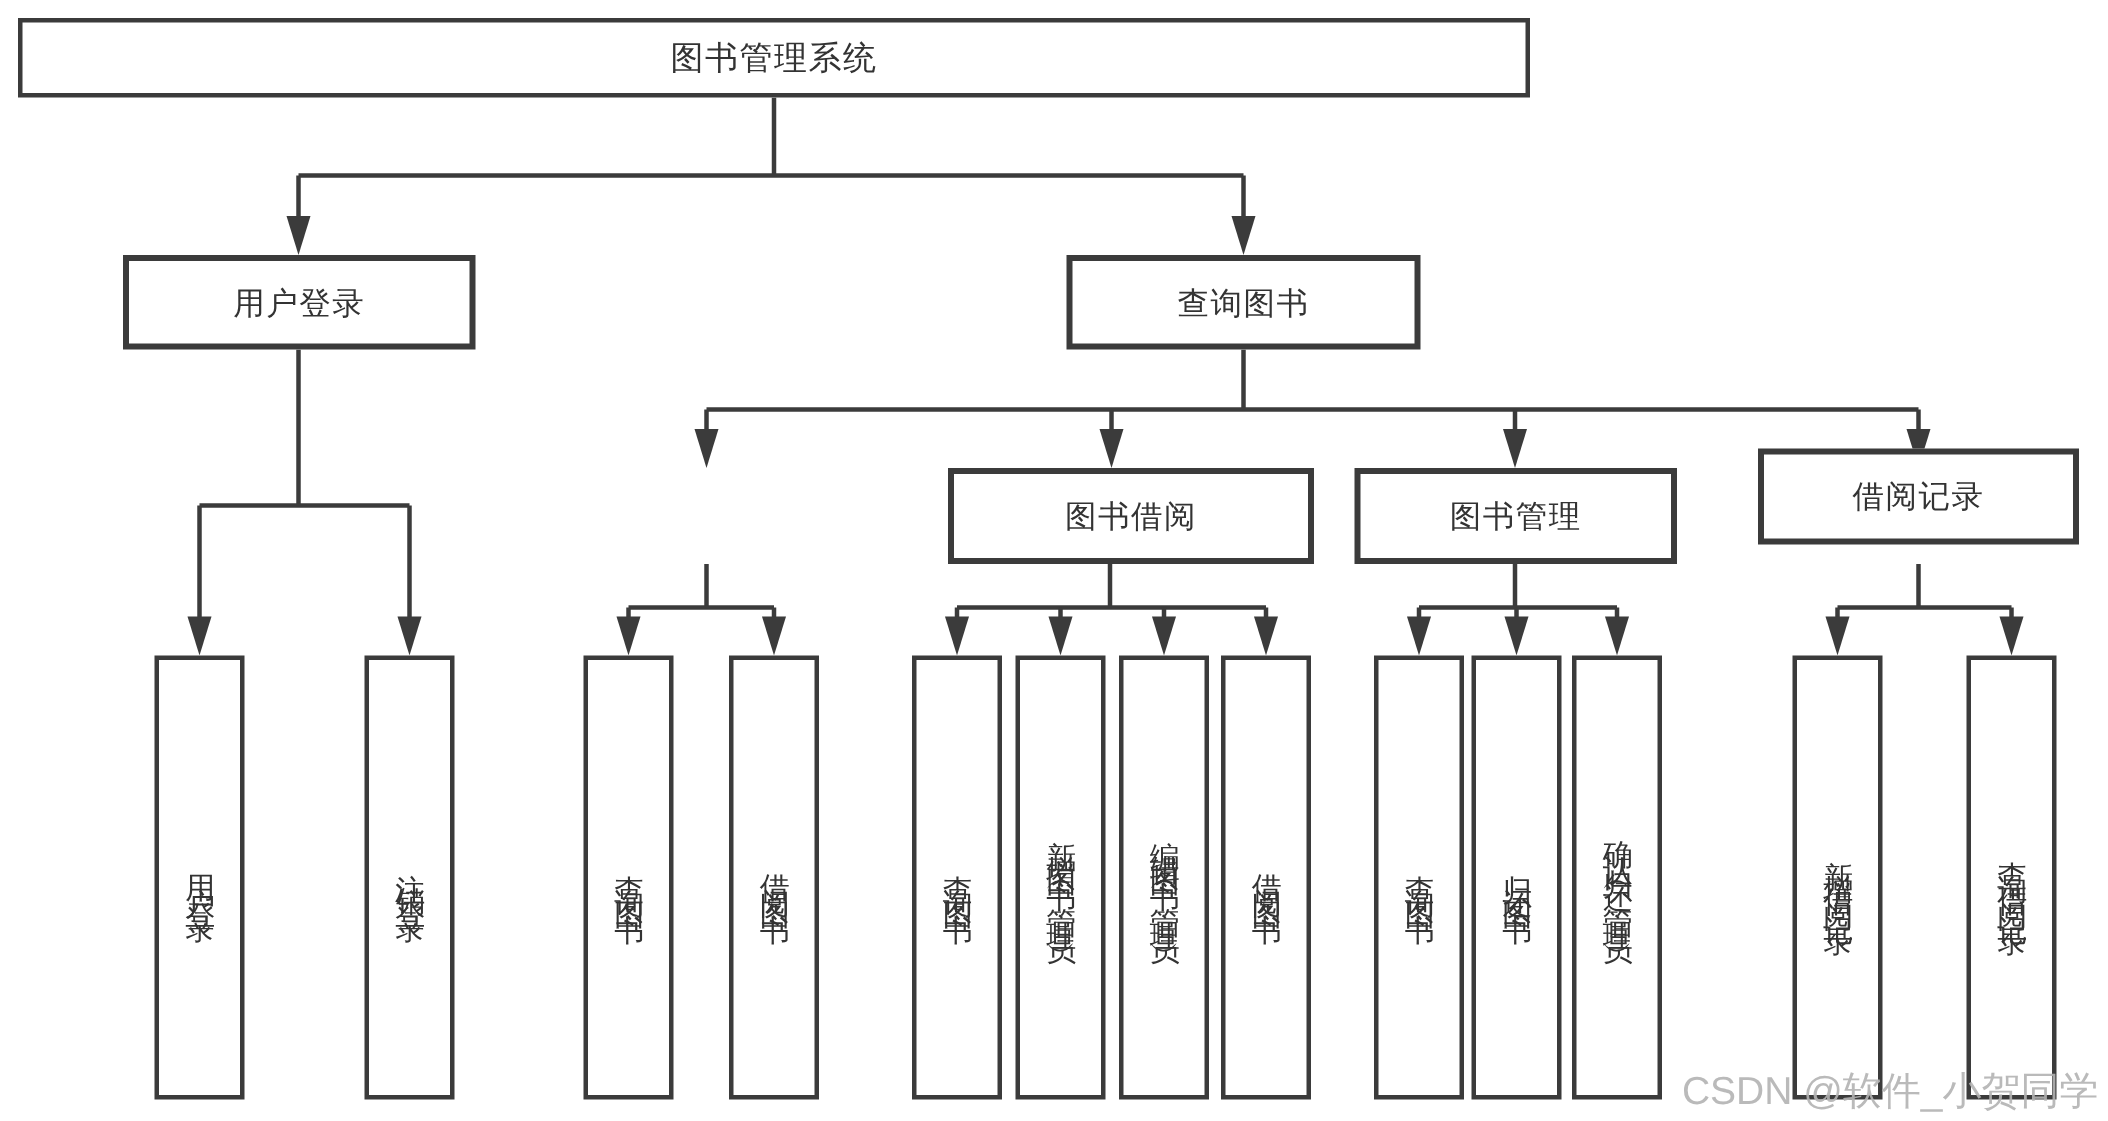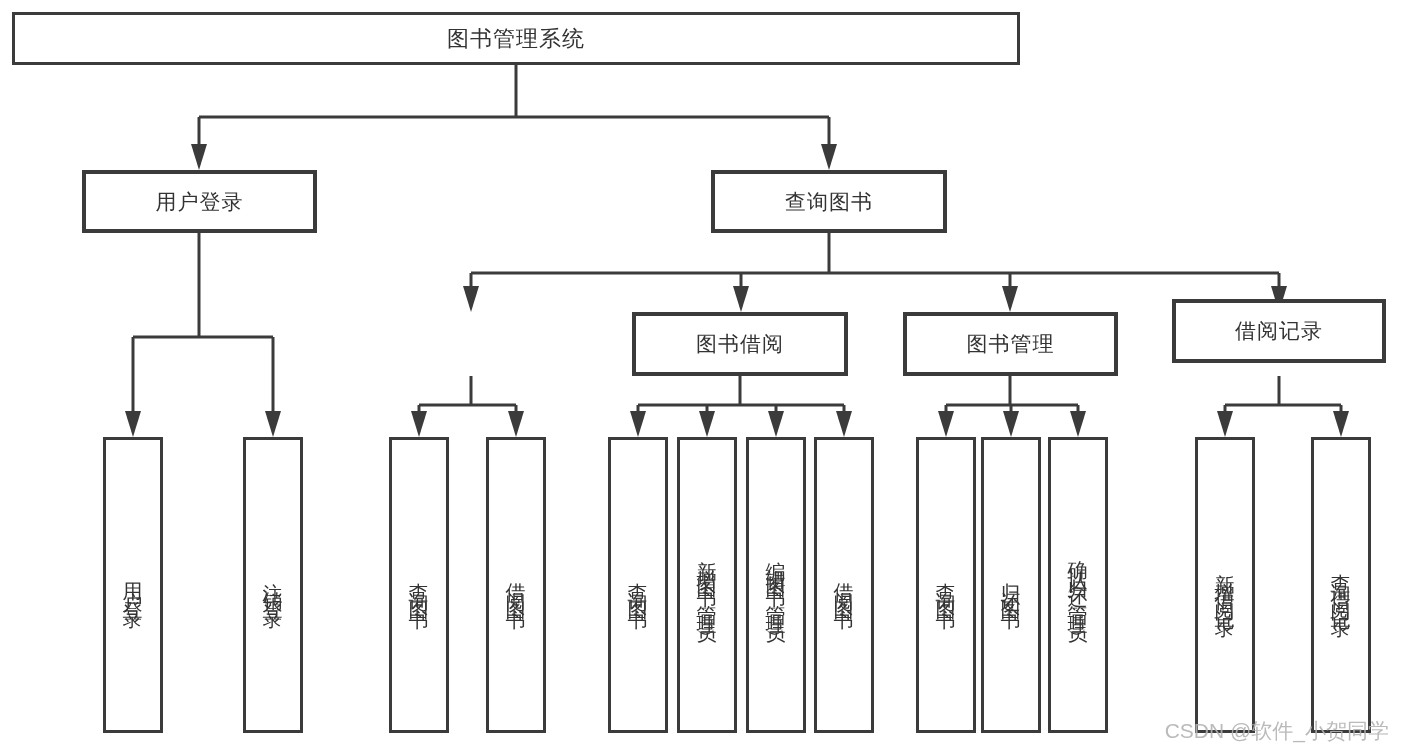--- a/index.html
+++ b/index.html
@@ -38,22 +38,22 @@
     writing-mode:vertical-rl;
     text-orientation:mixed;
     color:var(--text);
     font-size:20px;
     line-height:1;
     letter-spacing:9px;
     white-space:nowrap;
   }
   .watermark{
     position:absolute;
-    right:16px;bottom:2px;
-    font-size:21px;
+    right:6px;bottom:2px;
+    font-size:26px;
     color:var(--wm);
     opacity:.9;
     z-index:5;
     white-space:nowrap;
     text-align:right;
   }
 </style>
 </head>
 <body>
 
@@ -132,21 +132,21 @@
     <span class="hlabel rootlabel">图书管理系统</span>
   </div>
 
   <div class="box lvl2" style="left:82px;top:170px;width:235px;height:63px">
     <span class="hlabel">用户登录</span>
   </div>
   <div class="box lvl2" style="left:711px;top:170px;width:236px;height:63px">
     <span class="hlabel">查询图书</span>
   </div>
 
-  <div class="box lvl3" style="left:632px;top:312px;width:216px;height:64px">
+  <div class="box lvl3" style="left:632px;top:312px;width:244px;height:64px">
     <span class="hlabel">图书借阅</span>
   </div>
   <div class="box lvl3" style="left:903px;top:312px;width:215px;height:64px">
     <span class="hlabel">图书管理</span>
   </div>
   <div class="box lvl3" style="left:1172px;top:299px;width:214px;height:64px">
     <span class="hlabel">借阅记录</span>
   </div>
 
   <div class="box vbox" style="left:103px;top:437px;width:60px;height:296px">

